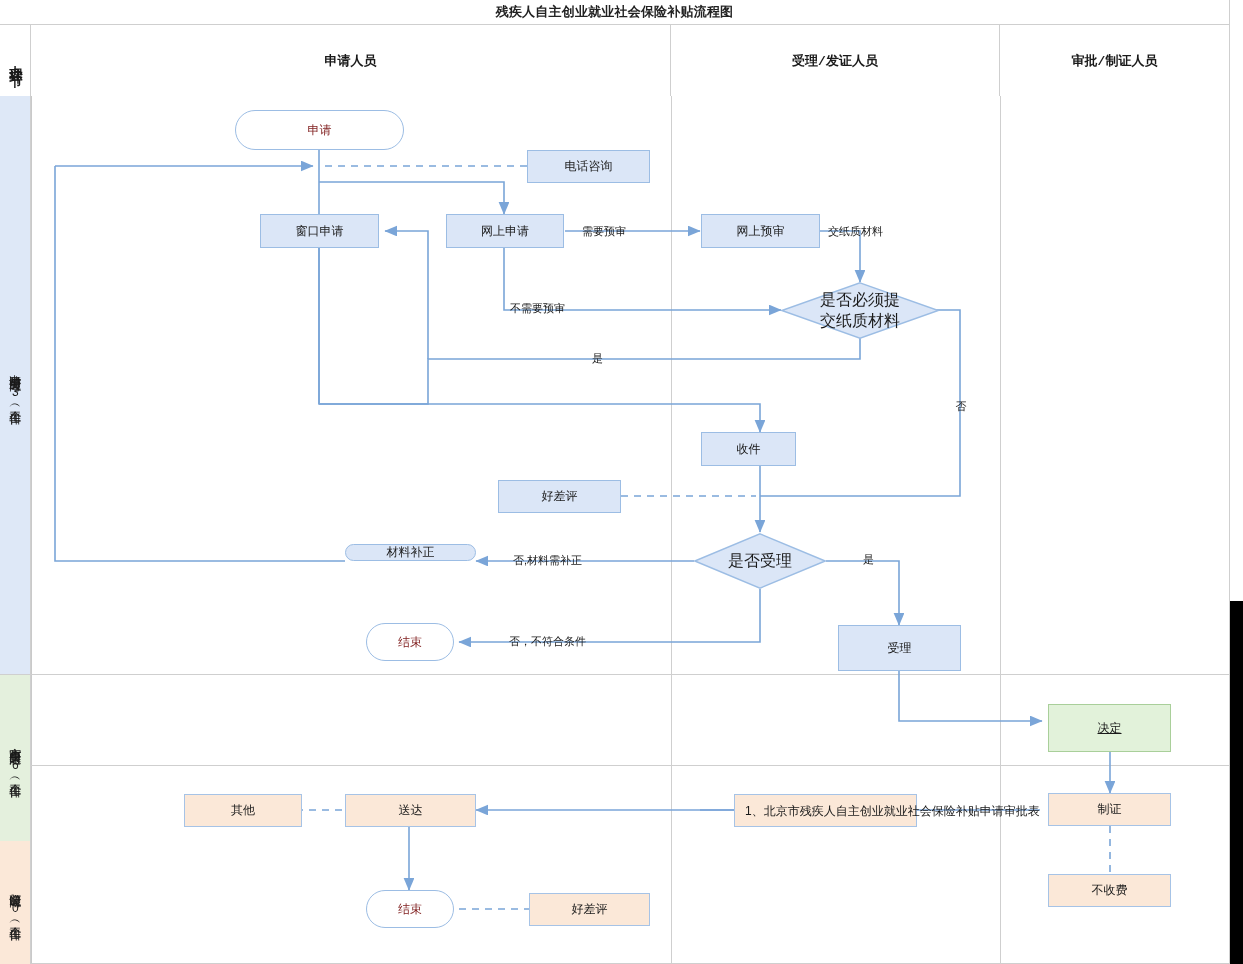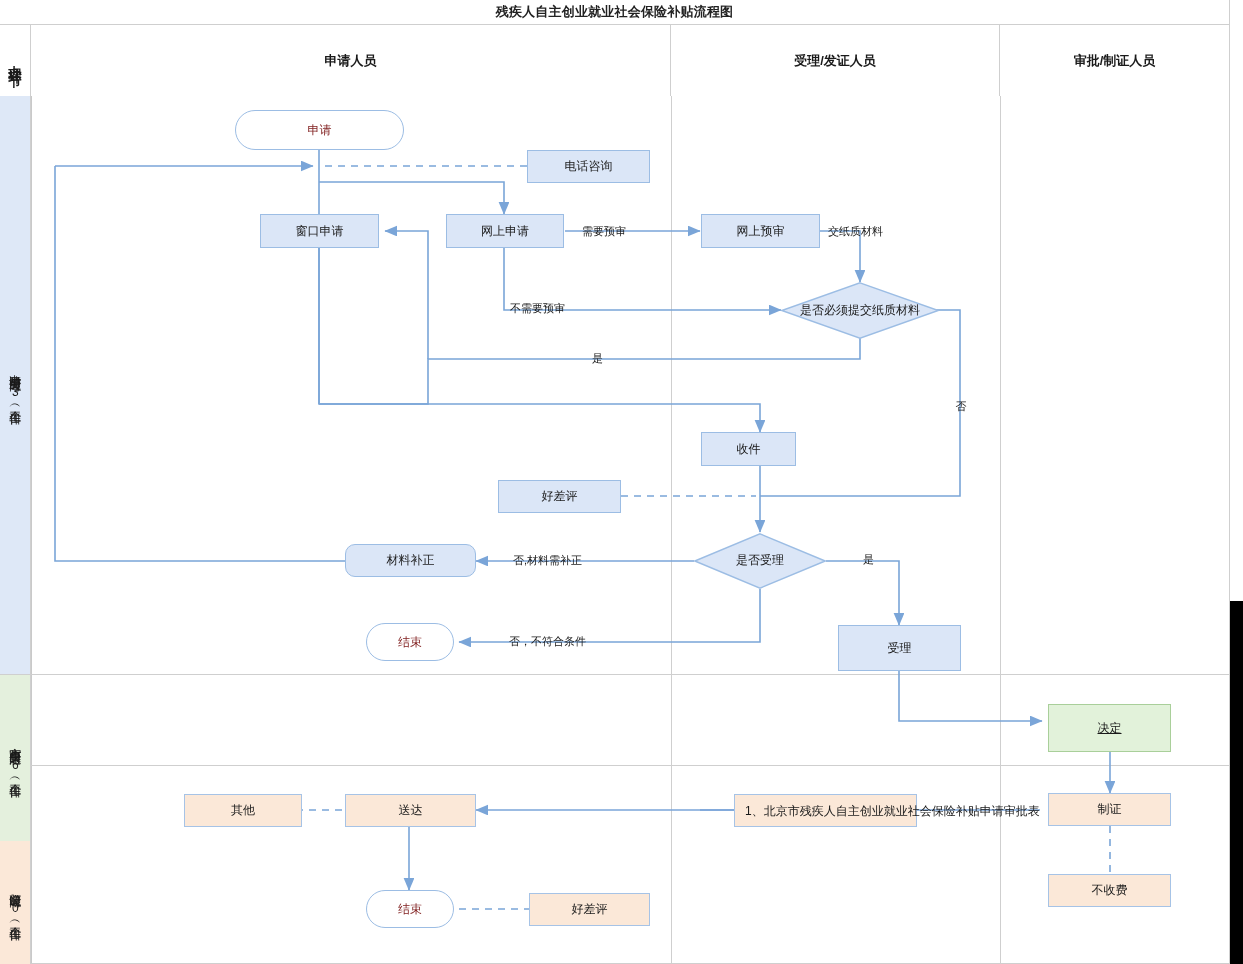--- a/index.html
+++ b/index.html
@@ -33,20 +33,21 @@
     display: flex; align-items: center; justify-content: center;
     font-size: 13px; font-weight: bold; color: #222;
     letter-spacing: 0.2px;
     background: #fff;
   }
   .header-row {
     position: absolute;
     left: 0; top: 25px;
     width: 1230px; height: 71px;
     border-bottom: 2px solid #d4d4d4;
+    font-family: Liberation Mono, monospace;
   }
   .hcell {
     position: absolute; top: 0; height: 71px;
     display: flex; align-items: center; justify-content: center;
     font-size: 13px; font-weight: bold; color: #1a1a1a;
     border-right: 1px solid #cfcfcf;
     background: #fff;
   }
   .hcell.stage {
     left: 0; width: 31px;
@@ -108,23 +109,23 @@
     border: 1px solid #9cbde4;
     border-radius: 999px;
     color: #7f1d1d;
   }
   .diamond-wrap { position: absolute; z-index: 5; }
   .diamond-shape {
     position: absolute; inset: 0;
   }
   .diamond-label {
     position: absolute; inset: 0;
-    display: flex; flex-direction: row;
+    display: flex; flex-direction: column;
     align-items: center; justify-content: center;
-    font-size: 12px; color: #1a1a1a; line-height: 1.3;
+    font-size: 16px; color: #1a1a1a; line-height: 1.3;
     z-index: 2;
   }
   .overflow-label {
     position: absolute;
     font-size: 12px; color: #1a1a1a;
     white-space: nowrap;
     z-index: 6;
     display: flex; align-items: center;
   }
 
@@ -267,21 +268,21 @@
     <div class="diamond-label">
       <span>是否必须提</span>
       <span>交纸质材料</span>
     </div>
   </div>
 
   <div class="node box" style="left:701px; top:432px; width:95px; height:34px;">收件</div>
 
   <div class="node box" style="left:498px; top:480px; width:123px; height:33px;">好差评</div>
 
-  <div class="node box" style="left:345px; top:544px; width:131px; height:33px;border-radius:10px;">材料补正</div>
+  <div class="node box" style="left:345px; top:544px; width:131px; height:17px;border-radius:10px;">材料补正</div>
 
   <div class="diamond-wrap" style="left:694px; top:533px; width:132px; height:56px;">
     <svg class="diamond-shape" viewBox="0 0 132 56" preserveAspectRatio="none">
       <polygon points="66,0.8 131.2,28 66,55.2 0.8,28" fill="#dbe6f7" stroke="#9cbde4" stroke-width="1.4"></polygon>
     </svg>
     <div class="diamond-label">是否受理</div>
   </div>
 
   <div class="node terminator" style="left:366px; top:623px; width:88px; height:38px;">结束</div>
 

